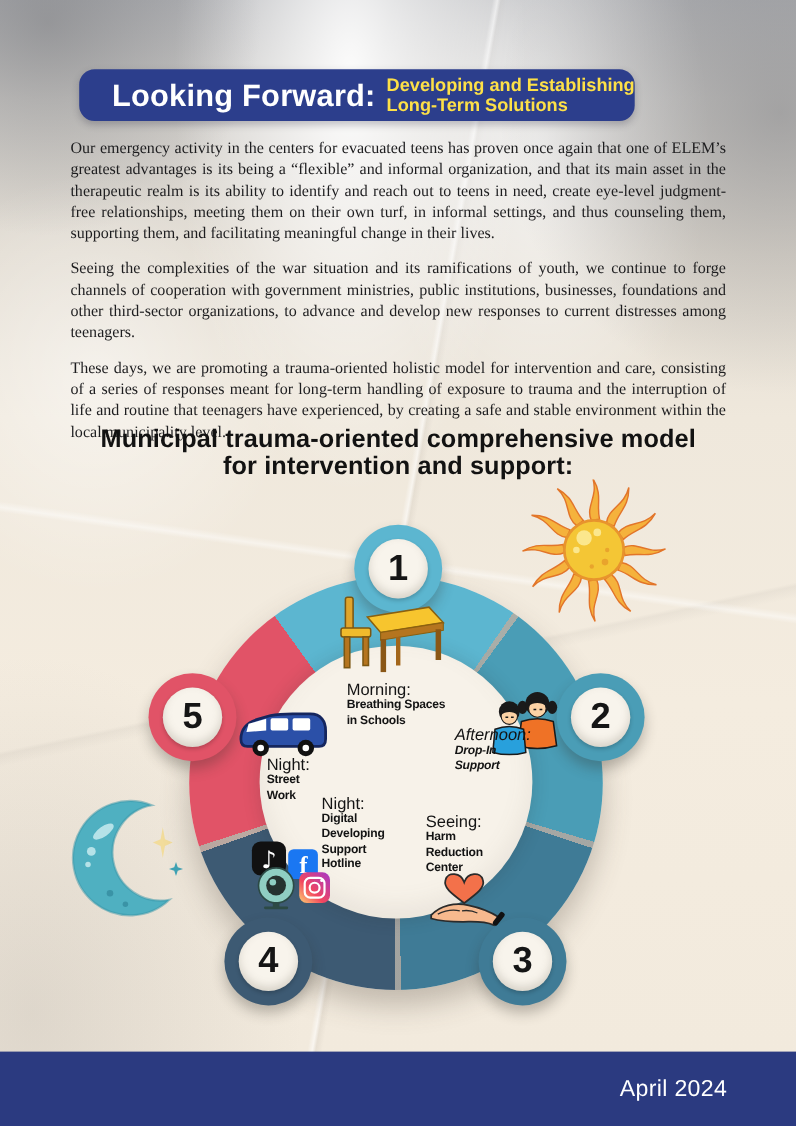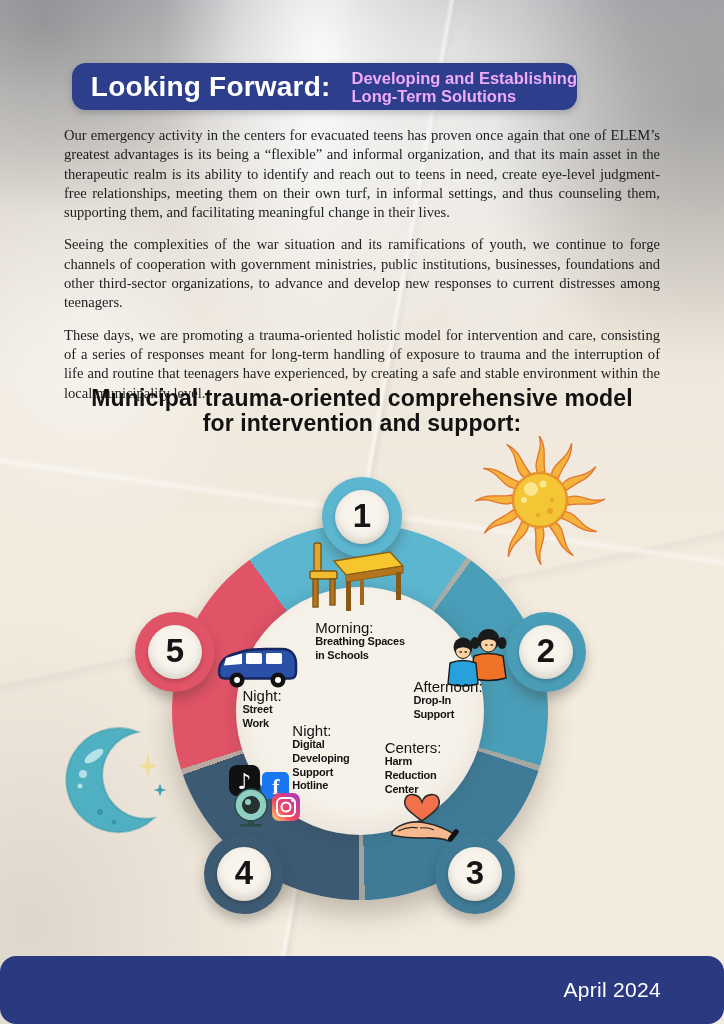--- a/index.html
+++ b/index.html
@@ -25,21 +25,21 @@
   }
   
   .banner{
     position:absolute;left:72px;top:63px;width:505px;height:47px;z-index:2;
     background:#2c3e8c;border-radius:14px;
     display:flex;align-items:center;padding:0 0 0 17px;box-sizing:border-box;
     box-shadow:0 3px 7px rgba(40,40,60,.25);
     justify-content:flex-end;
   }
   .banner-title{color:#fff;font-size:28px;font-weight:700;letter-spacing:.2px;white-space:nowrap;}
-  .banner-sub{color:#f0abfc;font-size:16.5px;font-weight:700;line-height:18px;margin-left:21px;white-space:pre-line;}
+  .banner-sub{color:#fde047;font-size:16.5px;font-weight:700;line-height:18px;margin-left:10px;white-space:pre-line;}
   
   .paras{position:absolute;left:64px;top:126px;width:596px;z-index:2;}
   .paras p{
     margin:0 0 13px 0;
     font-size:14.6px;line-height:19.3px;color:#1d1d1f;
     text-align:justify;
     font-family:Liberation Serif, serif;
   }
   
   .diagram-title{
@@ -74,38 +74,38 @@
   .n1{left:322px;top:477px;background:#5cb6d0;}
   .n2{left:506px;top:612px;background:#4a9db6;}
   .n3{left:435px;top:834px;background:#3f7b96;}
   .n4{left:204px;top:834px;background:#3d5a73;}
   .n5{left:135px;top:612px;background:#e15367;}
   
   .seg-label{position:absolute;z-index:7;text-align:left;transform:translateX(-50%);color:#141414;}
   .seg-time{font-size:15px;font-weight:400;line-height:14px;}
   .seg-main{font-size:11px;font-weight:700;line-height:13.8px;white-space:pre-line;letter-spacing:-.2px;}
   .lab1{left:360px;top:621px;}
-  .lab2{left:448px;top:680px;}
+  .lab2{left:448px;top:662px;font-style:italic;}
   .lab3{left:413px;top:741px;}
   .lab4{left:321px;top:724px;}
   .lab5{left:262px;top:689px;}
   
   .icon{position:absolute;z-index:6;}
   .ic-desk{left:296px;top:541px;}
   .ic-teens{left:442px;top:626px;}
   .ic-hand{left:384px;top:788px;}
   .ic-social{left:226px;top:762px;}
   .ic-van{left:212px;top:641px;}
   .ic-sun{left:452px;top:436px;z-index:2;}
   .ic-moon{left:56px;top:726px;z-index:2;}
   
   .footer{
     position:absolute;left:0;top:956px;width:724px;height:68px;z-index:2;
     background:#2b3a80;display:flex;align-items:center;justify-content:flex-end;
-    padding-right:63px;box-sizing:border-box;border-radius:16px;
+    padding-right:63px;box-sizing:border-box;
   }
   .footer span{color:#fff;font-size:21px;font-weight:400;letter-spacing:.3px;}
 </style>
 </head>
 <body>
 
 <div class="page">
   <div class="bg"></div>
 
   <div class="banner">
@@ -277,21 +277,21 @@
     <div class="seg-time">Morning:</div>
     <div class="seg-main">Breathing Spaces
 in Schools</div>
   </div>
   <div class="seg-label lab2">
     <div class="seg-time">Afternoon:</div>
     <div class="seg-main">Drop-In
 Support</div>
   </div>
   <div class="seg-label lab3">
-    <div class="seg-time">Centers:</div>
+    <div class="seg-time">Seeing:</div>
     <div class="seg-main">Harm
 Reduction
 Center</div>
   </div>
   <div class="seg-label lab4">
     <div class="seg-time">Night:</div>
     <div class="seg-main">Digital
 Developing
 Support
 Hotline</div>

